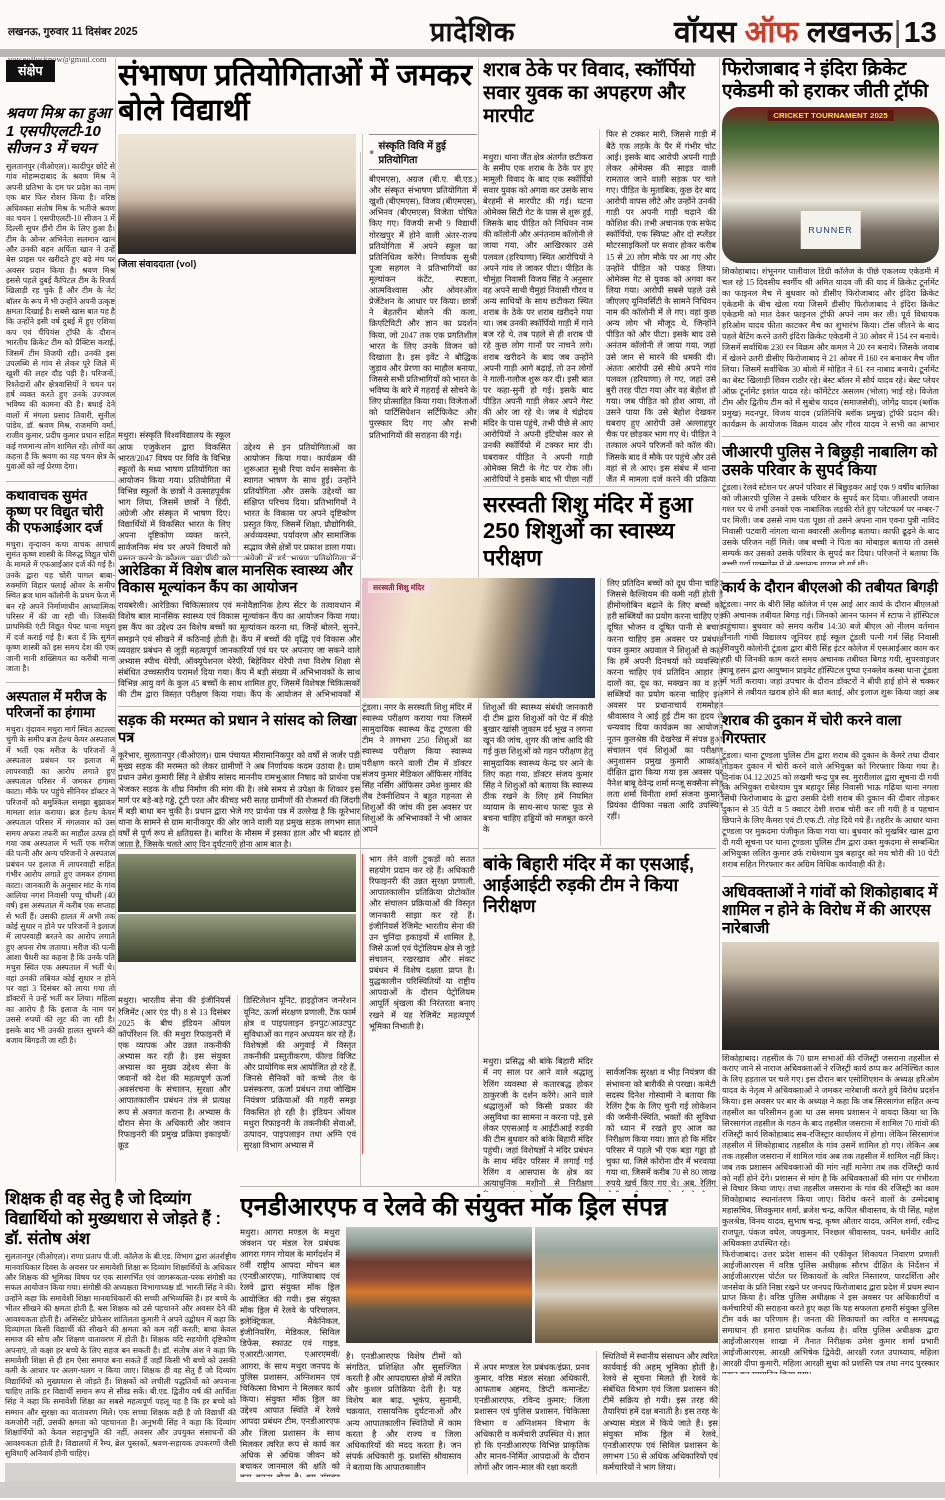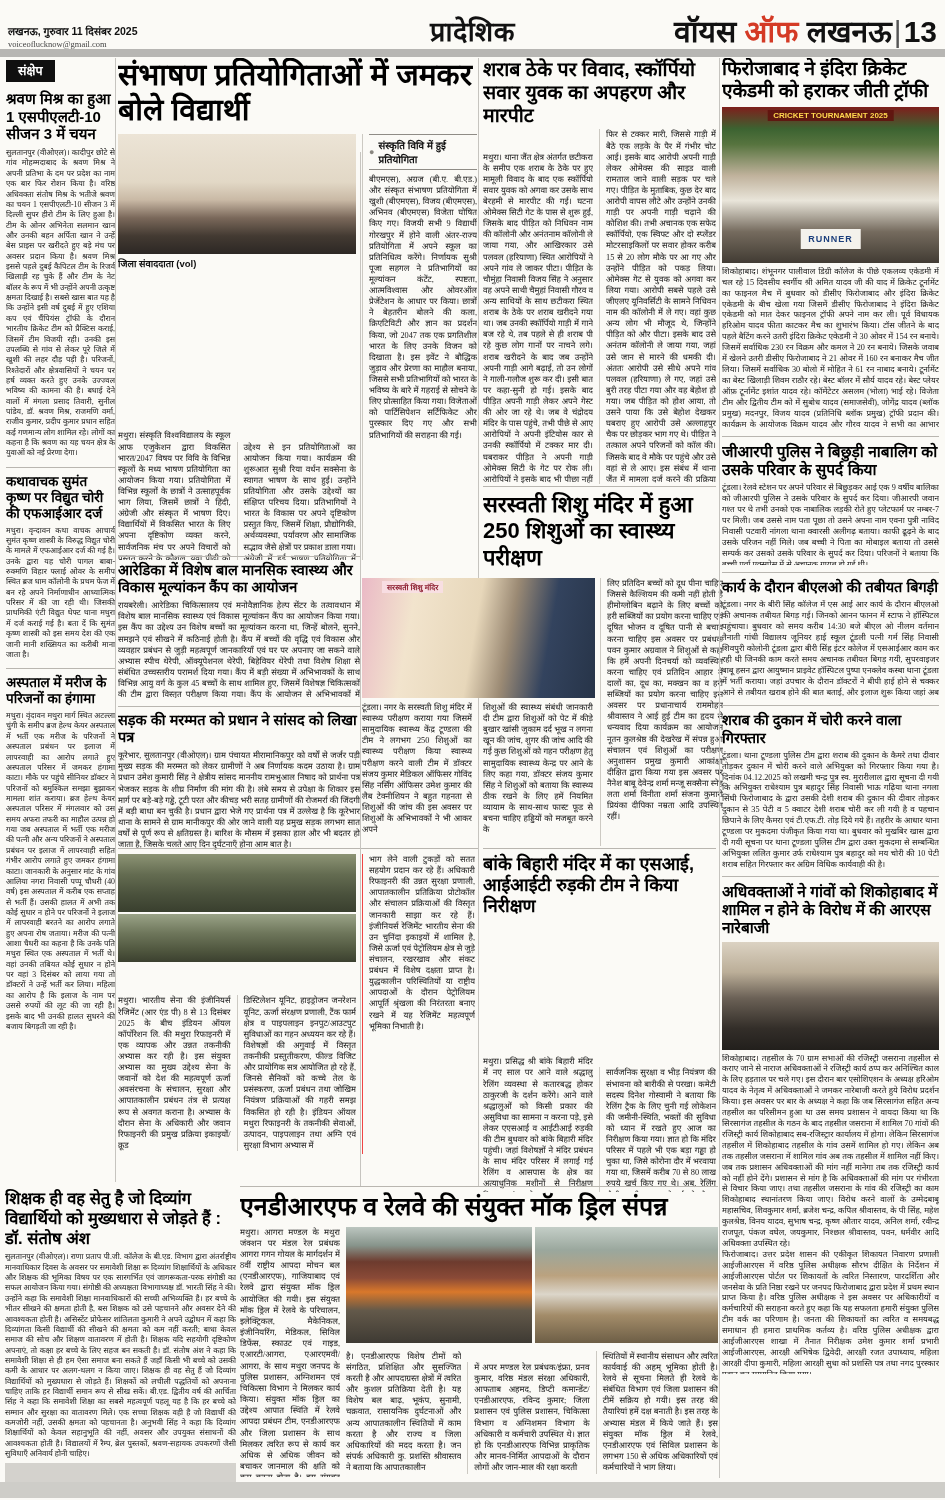--- a/index.html
+++ b/index.html
@@ -1,21 +1,21 @@
 <!DOCTYPE html>
 <html><head>
 <meta charset="utf-8">
 <style>
   html,body{margin:0;padding:0;background:#e8e6e1;}
   .page{position:relative;width:945px;height:1500px;background:#fbfaf6;margin:0 auto;
         font-family:"Liberation Serif",serif;color:#111;overflow:hidden;}
   .abs{position:absolute;}
   
   .m-date{left:8px;top:24px;font-size:10.5px;font-weight:bold;font-family:"Liberation Sans",sans-serif;}
-  .m-email{left:8px;top:39px;font-size:8.5px;color:#444;}
+  .m-email{left:8px;top:54px;font-size:8.5px;color:#444;}
   .m-section{left:0;right:0;top:12px;text-align:center;font-size:27px;font-weight:800;
              font-family:"Liberation Sans",sans-serif;letter-spacing:.5px;}
   .m-brand{right:8px;top:10px;font-size:30px;font-weight:800;font-family:"Liberation Sans",sans-serif;}
   .m-brand .red{color:#d43a25;}
   .m-brand .sep{font-weight:400;color:#555;margin:0 2px;}
   .top-rule{left:0;top:49px;width:945px;height:8px;background:#b7b6b3;}
   
   .vl{position:absolute;width:1px;background:#c6c4bf;z-index:1;}
   
   .hl{font-family:"Liberation Sans",sans-serif;font-weight:800;line-height:1.18;color:#000;}
@@ -25,39 +25,39 @@
   .b-84{font-size:8.4px;line-height:1.33;text-align:justify;color:#181818;overflow:hidden;}
   .b-82{font-size:8.2px;line-height:1.33;text-align:justify;color:#181818;overflow:hidden;}
   .cols{display:flex;align-items:flex-end;}
   .cols>div{flex:1;min-width:0;}
   .cols>div+div{border-left:1px solid #ccc9c2;margin-left:6px;padding-left:6px;}
   .rule-top{border-top:1px solid #b9b6b0;padding-top:5px;}
   
   .left-rail{left:6px;top:58px;width:109px;height:1124px;overflow:hidden;}
   .brief-badge{display:inline-block;background:#101010;color:#fff;font-family:"Liberation Sans",sans-serif;
                font-weight:bold;font-size:12.5px;padding:2px 12px 3px;margin:2px 0 6px;}
-  .rail-h1{font-size:15px;margin:2px 0 5px;}
+  .rail-h1{font-size:15px;margin:16px 0 5px;font-style:italic;}
   .rail-h2{font-size:13.5px;margin:8px 0 4px;border-top:1px solid #b9b6b0;padding-top:6px;}
   
   .photo{position:relative;overflow:hidden;background:#9a9186;z-index:2;}
   .ph-classroom{background:linear-gradient(180deg,#ece4d6 0%,#e2d8c6 40%,#c9b9a5 55%,#7a685a 70%,#433a32 85%,#2c2724 100%);}
-  .ph-cricket{background:linear-gradient(180deg,#7e1f1c 0%,#3c6331 14%,#57743f 24%,#c0b29c 44%,#e9e5da 60%,#756b5e 80%,#413b33 100%);}
+  .ph-cricket{background:linear-gradient(180deg,#7e1f1c 0%,#3c6331 14%,#57743f 24%,#c0b29c 44%,#e9e5da 60%,#756b5e 80%,#413b33 100%);border-radius:18px;}
   .ph-saraswati{background:linear-gradient(100deg,#eab9c6 0%,#f2e4cd 22%,#e7d7ba 48%,#9b8a74 62%,#33435e 78%,#273448 100%);}
   .ph-army1{background:linear-gradient(180deg,#8d9475 0%,#646c51 35%,#4a513c 70%,#393f2e 100%);}
   .ph-army2{background:linear-gradient(180deg,#9aa387 0%,#6e765b 40%,#50573f 75%,#3b402f 100%);}
   .ph-train{background:linear-gradient(180deg,#bcc6c0 0%,#87948b 16%,#6d3b2e 30%,#8a4a37 44%,#d9782b 56%,#63594a 72%,#3e3a33 100%);}
   .ph-amb{background:linear-gradient(180deg,#c4cec7 0%,#9aa79d 20%,#bba27f 42%,#dcd6ca 58%,#a38c69 76%,#6d5e46 100%);}
   .ph-advocates{background:linear-gradient(180deg,#dbd2c2 0%,#bbae98 28%,#6b6156 52%,#332e29 80%,#221f1c 100%);}
   .ph-banner{position:absolute;top:3px;left:50%;transform:translateX(-50%);background:rgba(96,18,14,.88);
              color:#ffd84f;font-family:"Liberation Sans",sans-serif;font-weight:bold;font-size:8px;
              padding:1px 6px;white-space:nowrap;}
   .ph-sign{position:absolute;bottom:14px;left:50%;transform:translateX(-50%);background:#f4f2ec;
-           color:#1c3f7c;font-family:"Liberation Sans",sans-serif;font-weight:700;font-size:9px;
-           padding:5px 8px;letter-spacing:1px;}
-  .ph-banner-pink{position:absolute;top:3px;left:20px;background:rgba(248,222,228,.92);color:#8c1d2f;
+           color:#1c3f7c;font-family:"Liberation Sans",sans-serif;font-weight:400;font-size:9px;
+           padding:14px 8px;letter-spacing:1px;}
+  .ph-banner-pink{position:absolute;top:3px;left:6px;background:rgba(248,222,228,.92);color:#8c1d2f;
                   font-family:"Liberation Sans",sans-serif;font-weight:bold;font-size:7.5px;padding:1px 5px;}
   .caption{font-size:9.5px;font-weight:bold;font-family:"Liberation Sans",sans-serif;margin:3px 0 4px;}
   .kicker{display:flex;align-items:center;gap:4px;font-family:"Liberation Sans",sans-serif;font-weight:bold;
           font-size:10px;border-top:1px solid #8f8c86;border-bottom:1px solid #8f8c86;padding:3px 0;margin-bottom:4px;}
   .kicker .bullet{color:#8a8780;font-size:9px;}
   .ad-box{background:#d4d2cd;}
   .bottom-strip{left:0;top:1482px;width:945px;height:16px;background:#cecdc8;}
   
   .right-rail{left:722px;top:58px;width:217px;height:1422px;overflow:hidden;}
   .rr-h{font-size:19px;margin:0 0 4px;}

